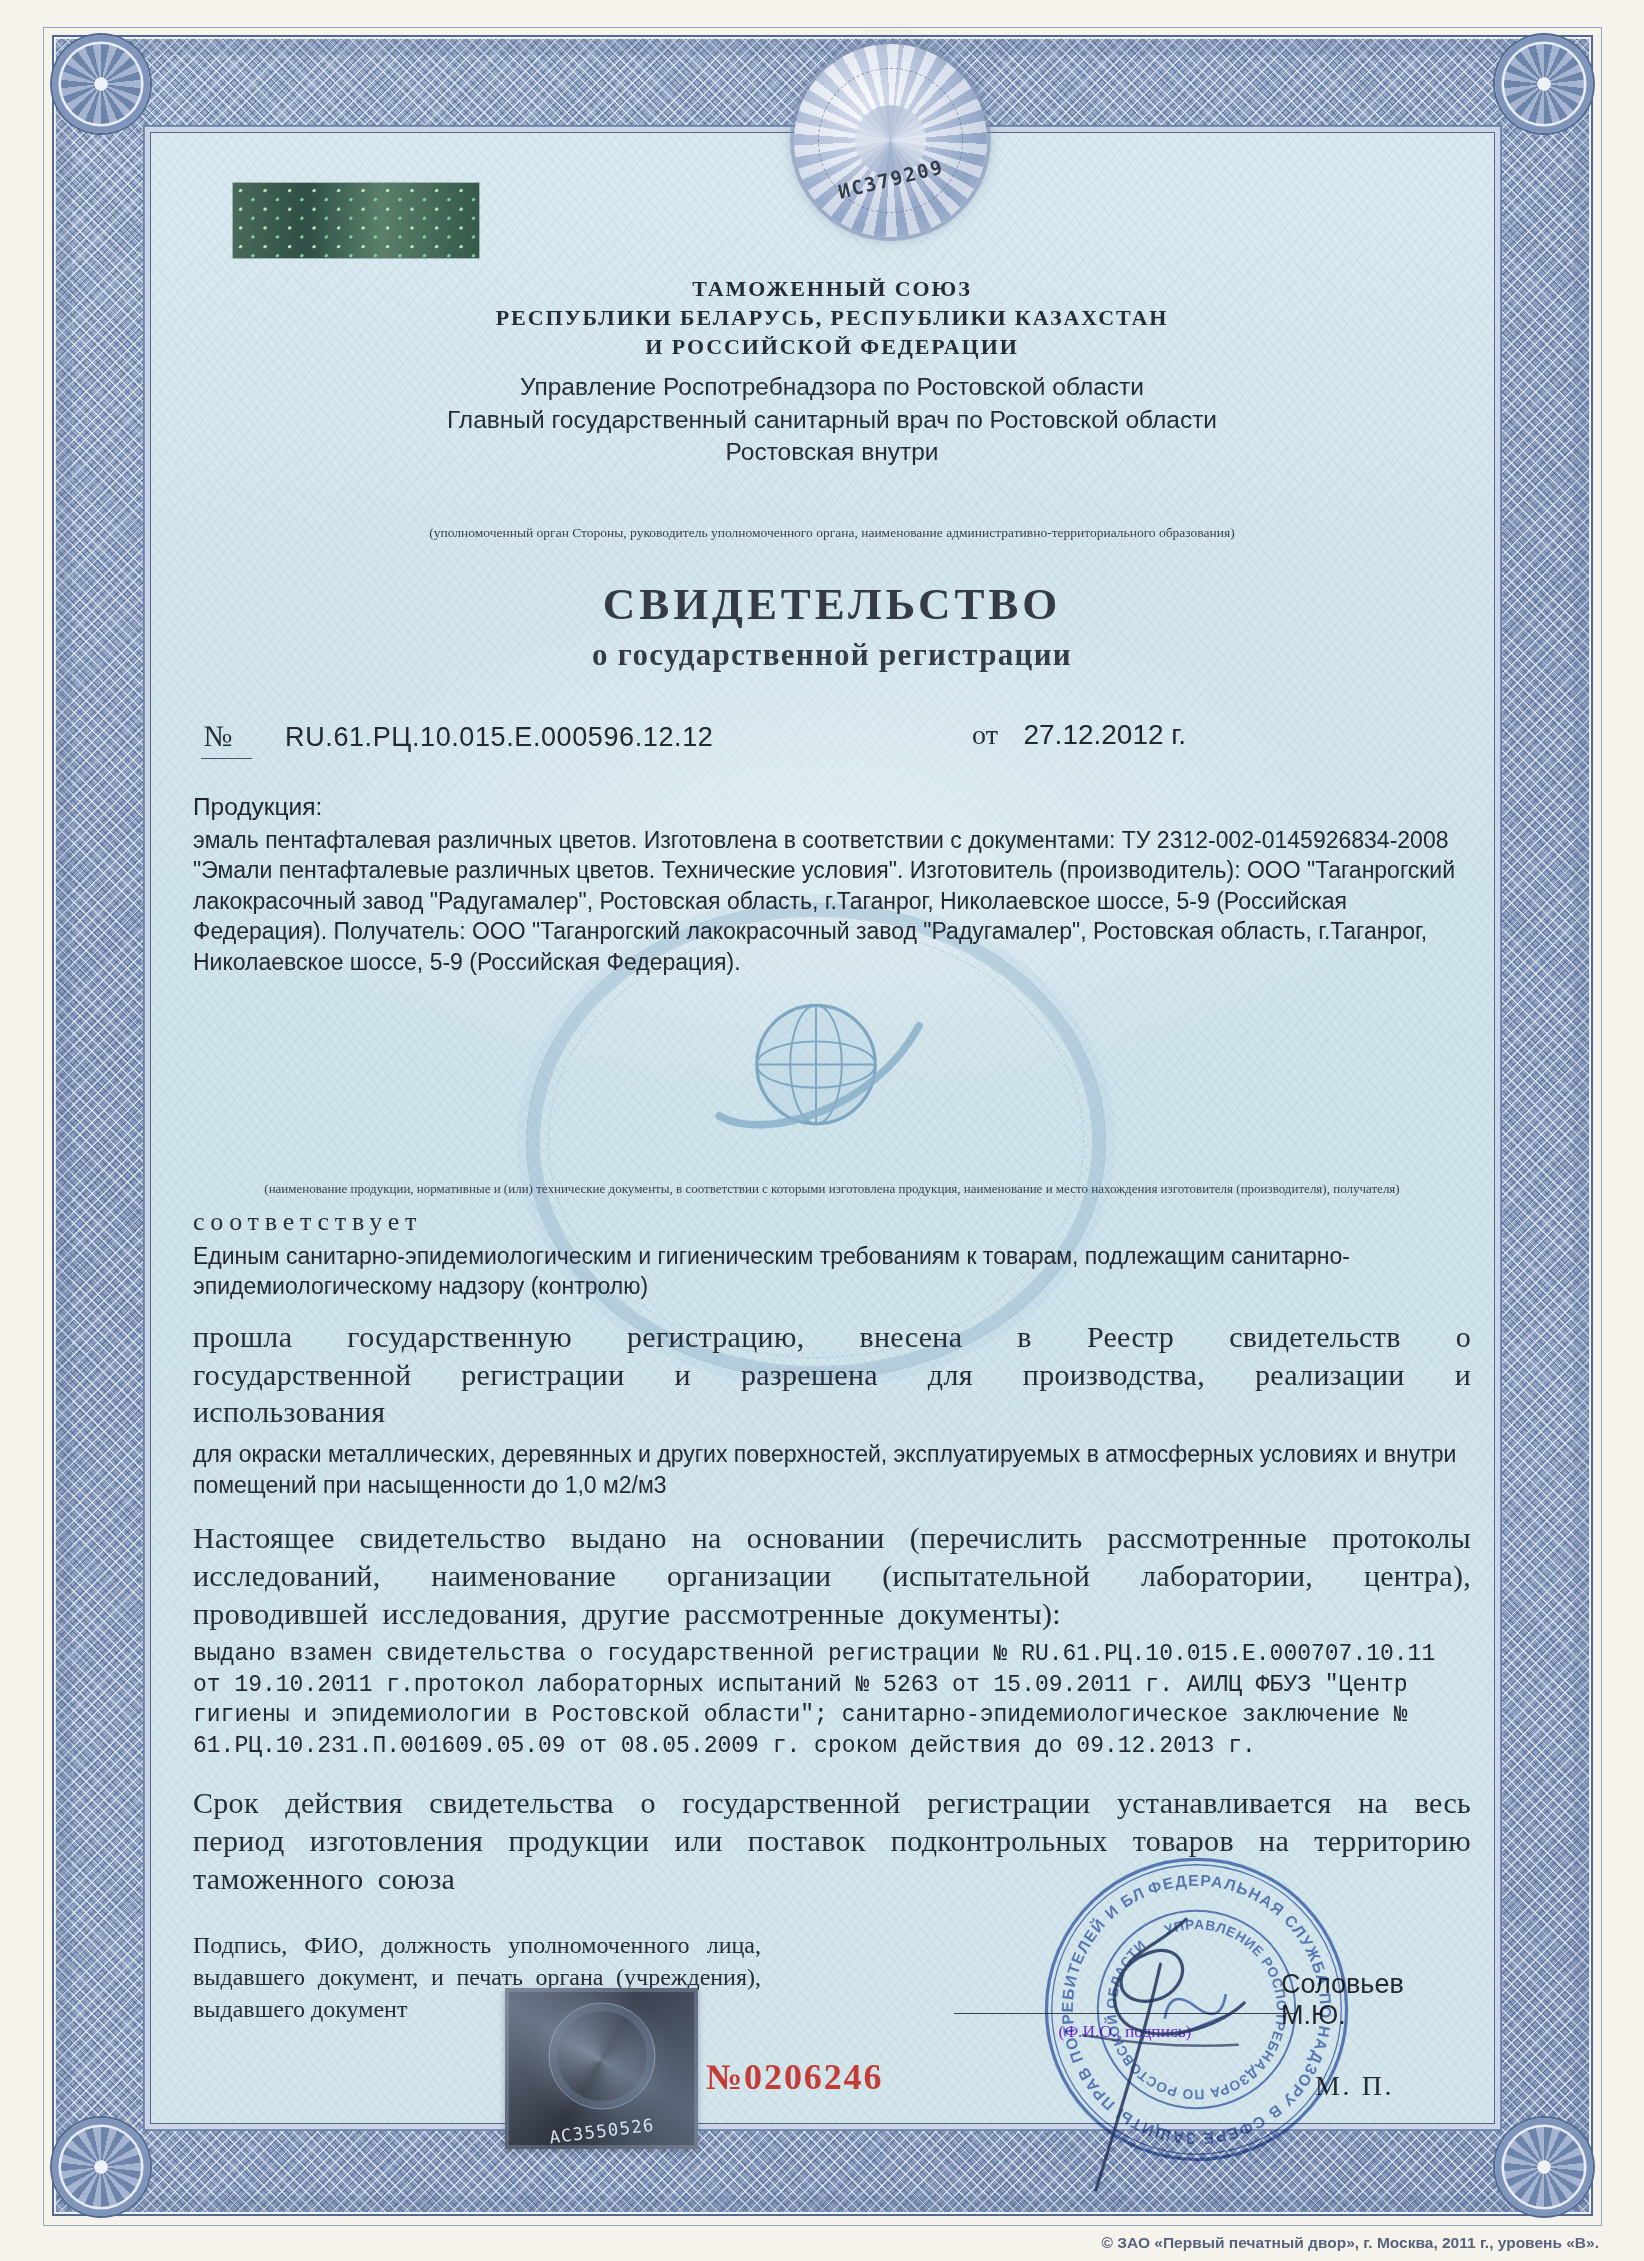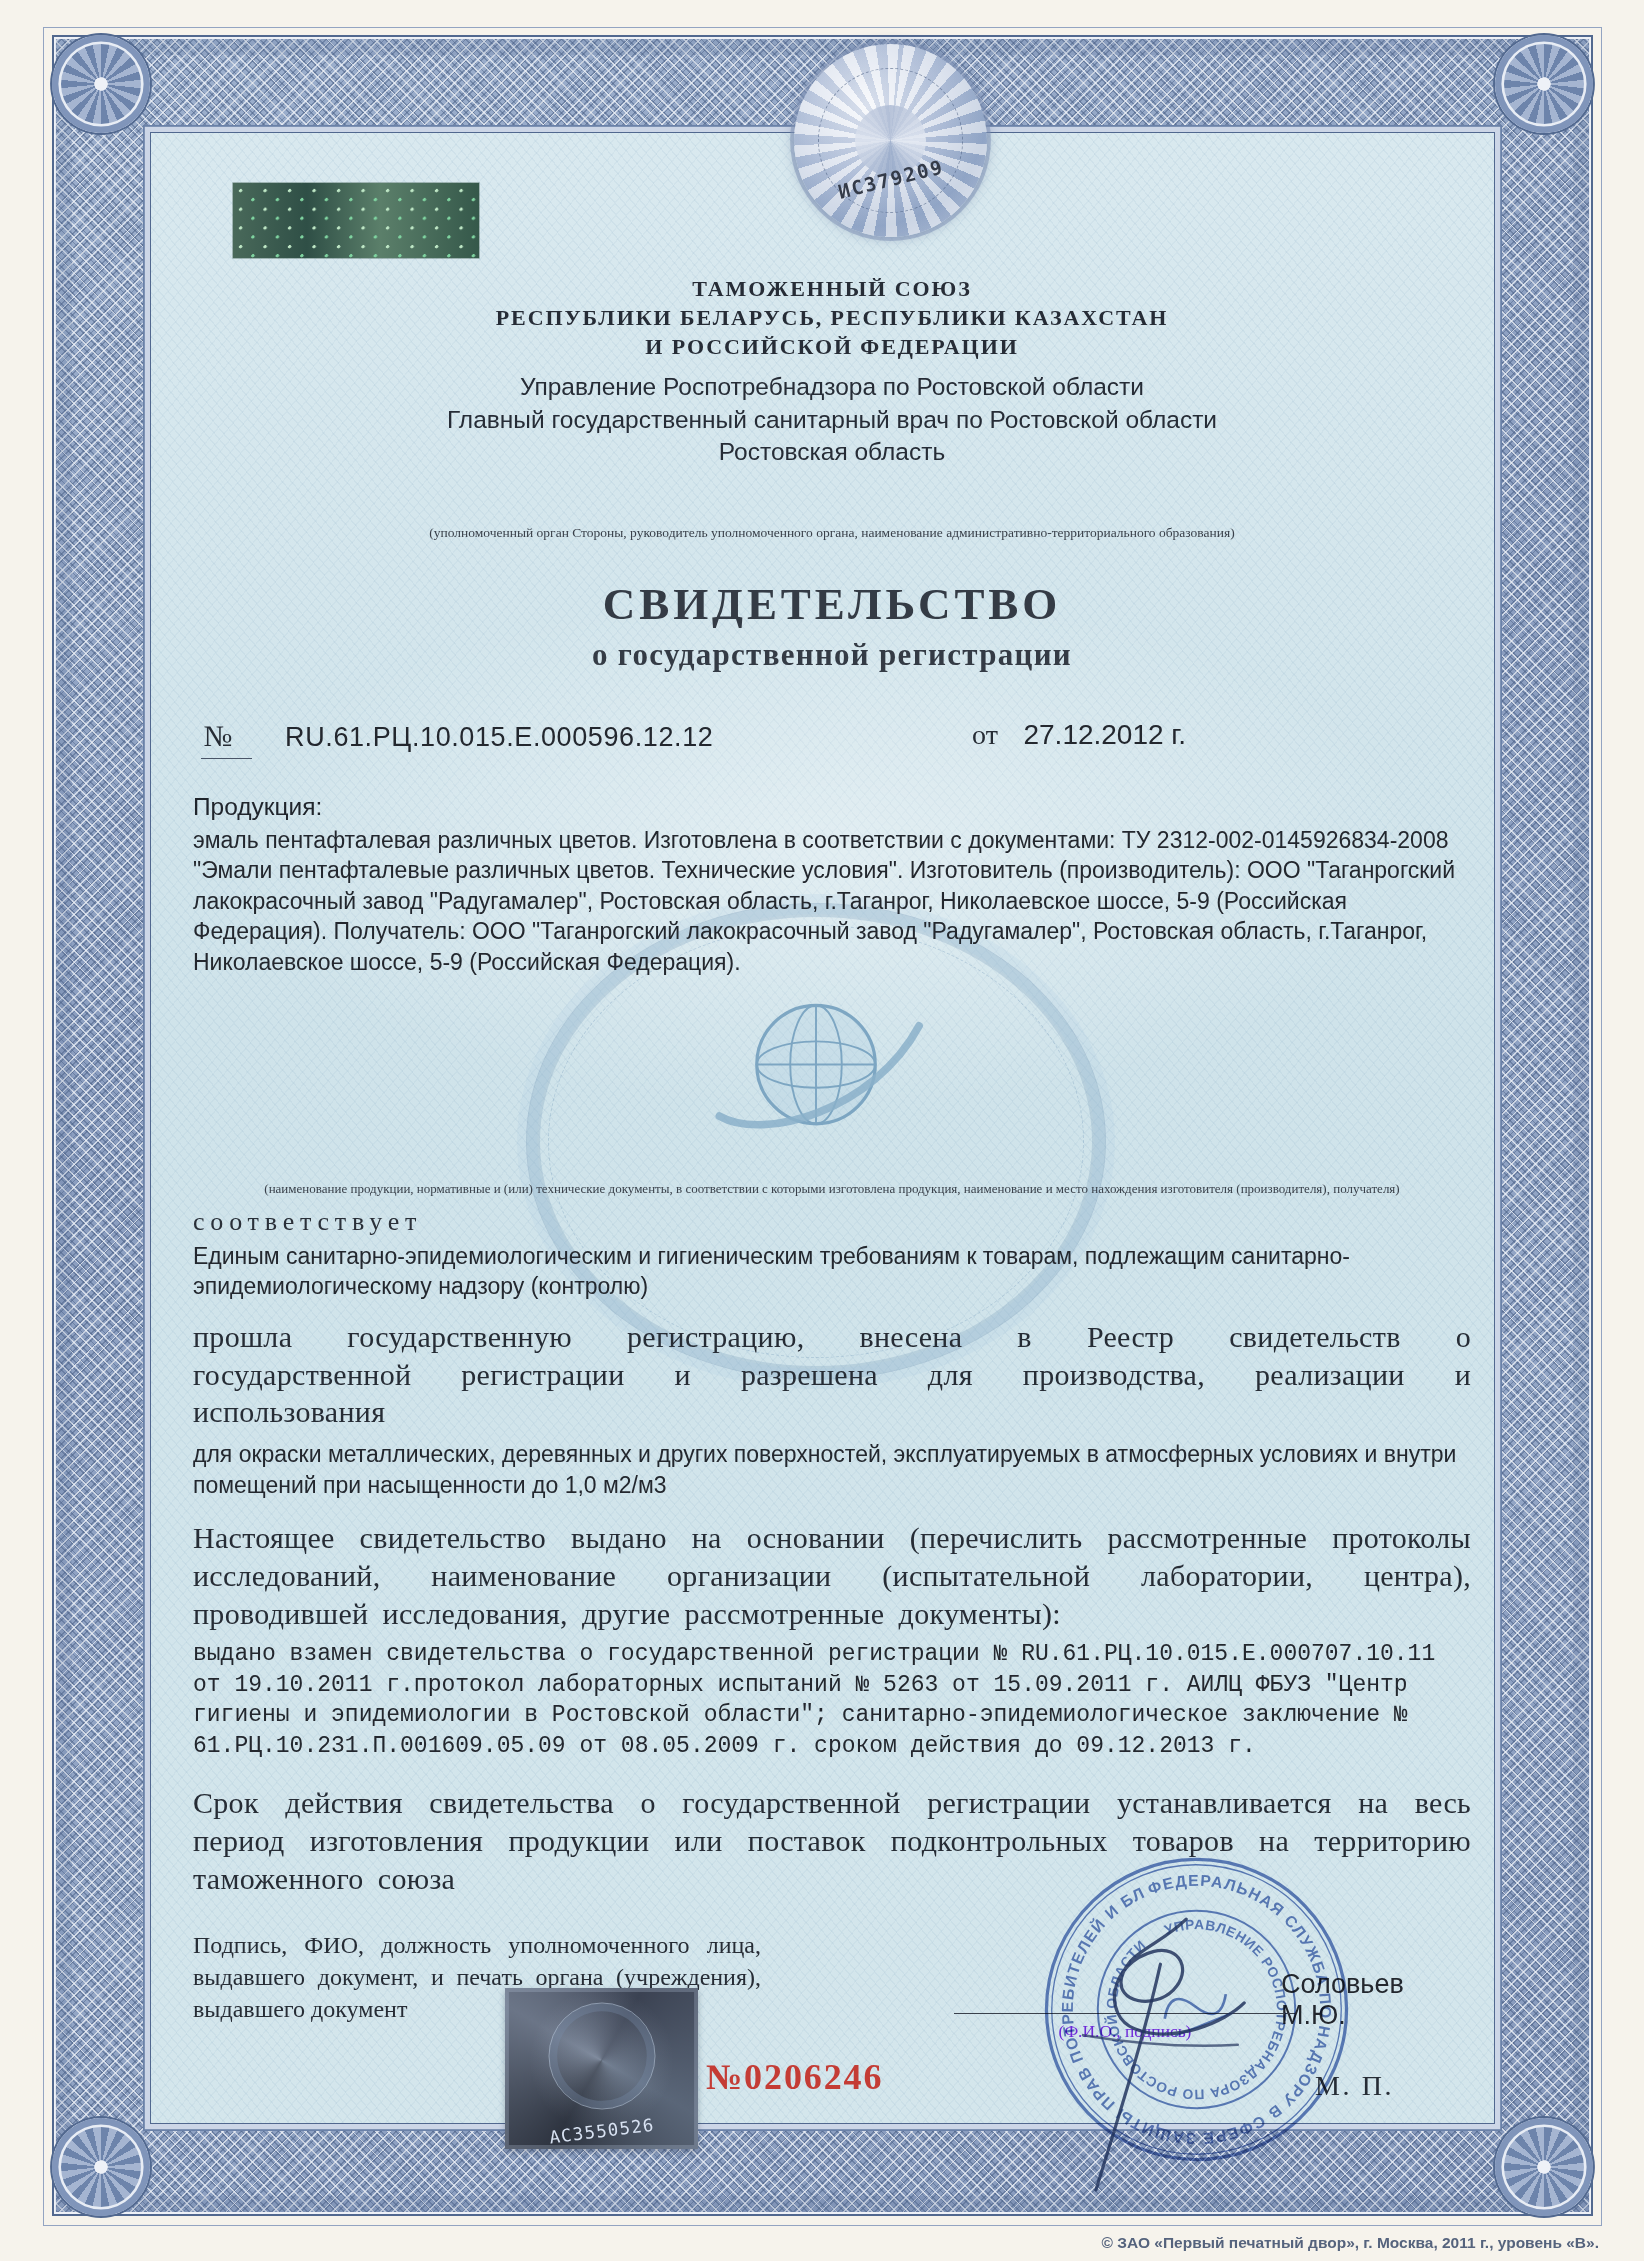--- a/index.html
+++ b/index.html
@@ -181,21 +181,21 @@
 
     <header>
       <div class="union-line">ТАМОЖЕННЫЙ СОЮЗ</div>
       <div class="union-line">РЕСПУБЛИКИ БЕЛАРУСЬ, РЕСПУБЛИКИ КАЗАХСТАН</div>
       <div class="union-line">И РОССИЙСКОЙ ФЕДЕРАЦИИ</div>
     </header>
 
     <div class="authority">
       <div class="auth-line">Управление Роспотребнадзора по Ростовской области</div>
       <div class="auth-line">Главный государственный санитарный врач по Ростовской области</div>
-      <div class="auth-line">Ростовская область</div>
+      <div class="auth-line">Ростовская внутри</div>
     </div>
 
     <div class="caption authority-caption">(уполномоченный орган Стороны, руководитель уполномоченного органа, наименование административно-территориального образования)</div>
 
     <div class="doc-title">СВИДЕТЕЛЬСТВО</div>
     <div class="doc-subtitle">о государственной регистрации</div>
 
     <div class="number-row">
       <span class="no-label">№</span>
       <span class="no-value">RU.61.РЦ.10.015.Е.000596.12.12</span>

